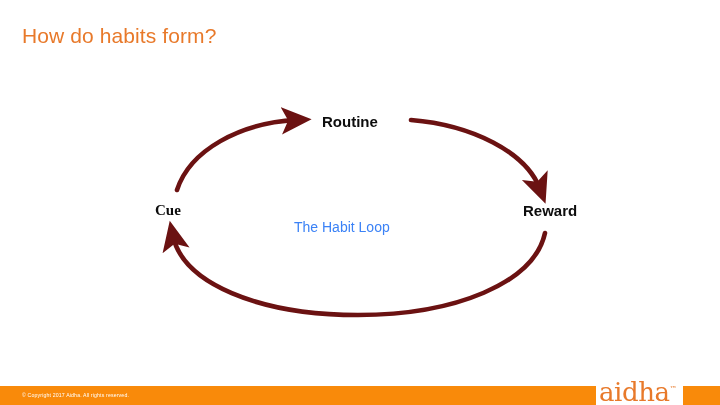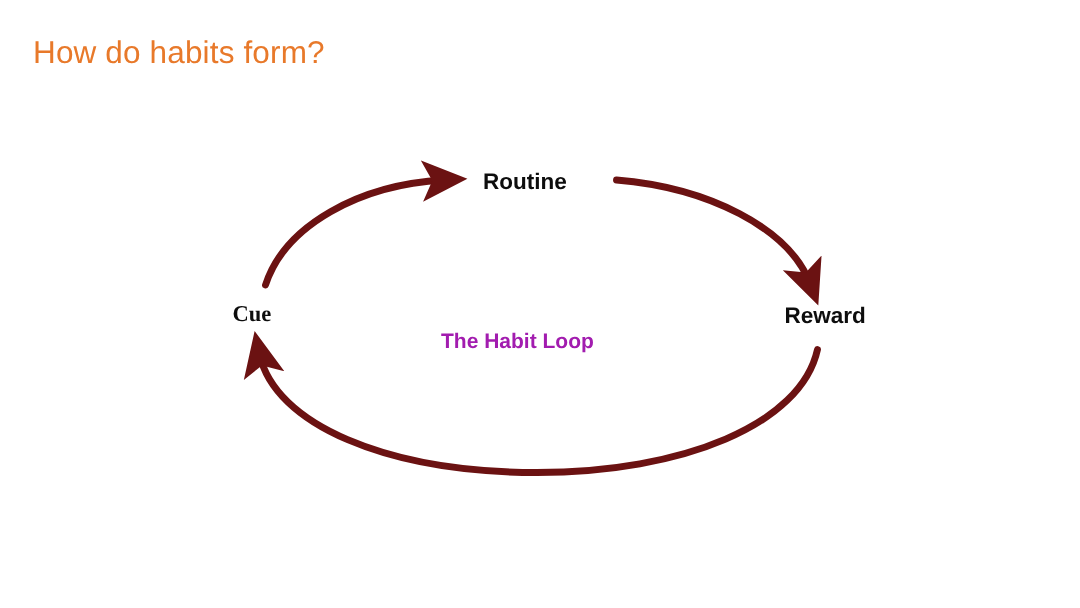--- a/index.html
+++ b/index.html
@@ -71,22 +71,22 @@
     left: 523px;
     top: 202px;
     text-align: center;
   }
 
   #center-label {
     position: absolute;
     left: 294px;
     top: 219px;
     font-size: 14px;
-    font-weight: bold;
-    color: #a21caf;
+    font-weight: normal;
+    color: #3b82f6;
     white-space: nowrap;
   }
 
   
   #footer {
     position: absolute;
     left: 0;
     top: 386px;
     width: 720px;
     height: 19px;
@@ -164,14 +164,20 @@
     <div class="node-label" id="label-routine">Routine</div>
 
     <div class="node-label" id="label-cue">Cue</div>
 
     <div class="node-label" id="label-reward">Reward</div>
 
     <div id="center-label">The Habit Loop</div>
 
   </div>
 
+  <div id="footer">
+    <div class="footer-bar" id="footer-bar-left"></div>
+    <div class="footer-bar" id="footer-bar-right"></div>
+    <div id="copyright-text">© Copyright 2017 Aidha. All rights reserved.</div>
+    <div id="brand-logo"><span>aidha</span><span id="brand-tm">™</span></div>
+  </div>
 
 </div>
 
 </body></html>

